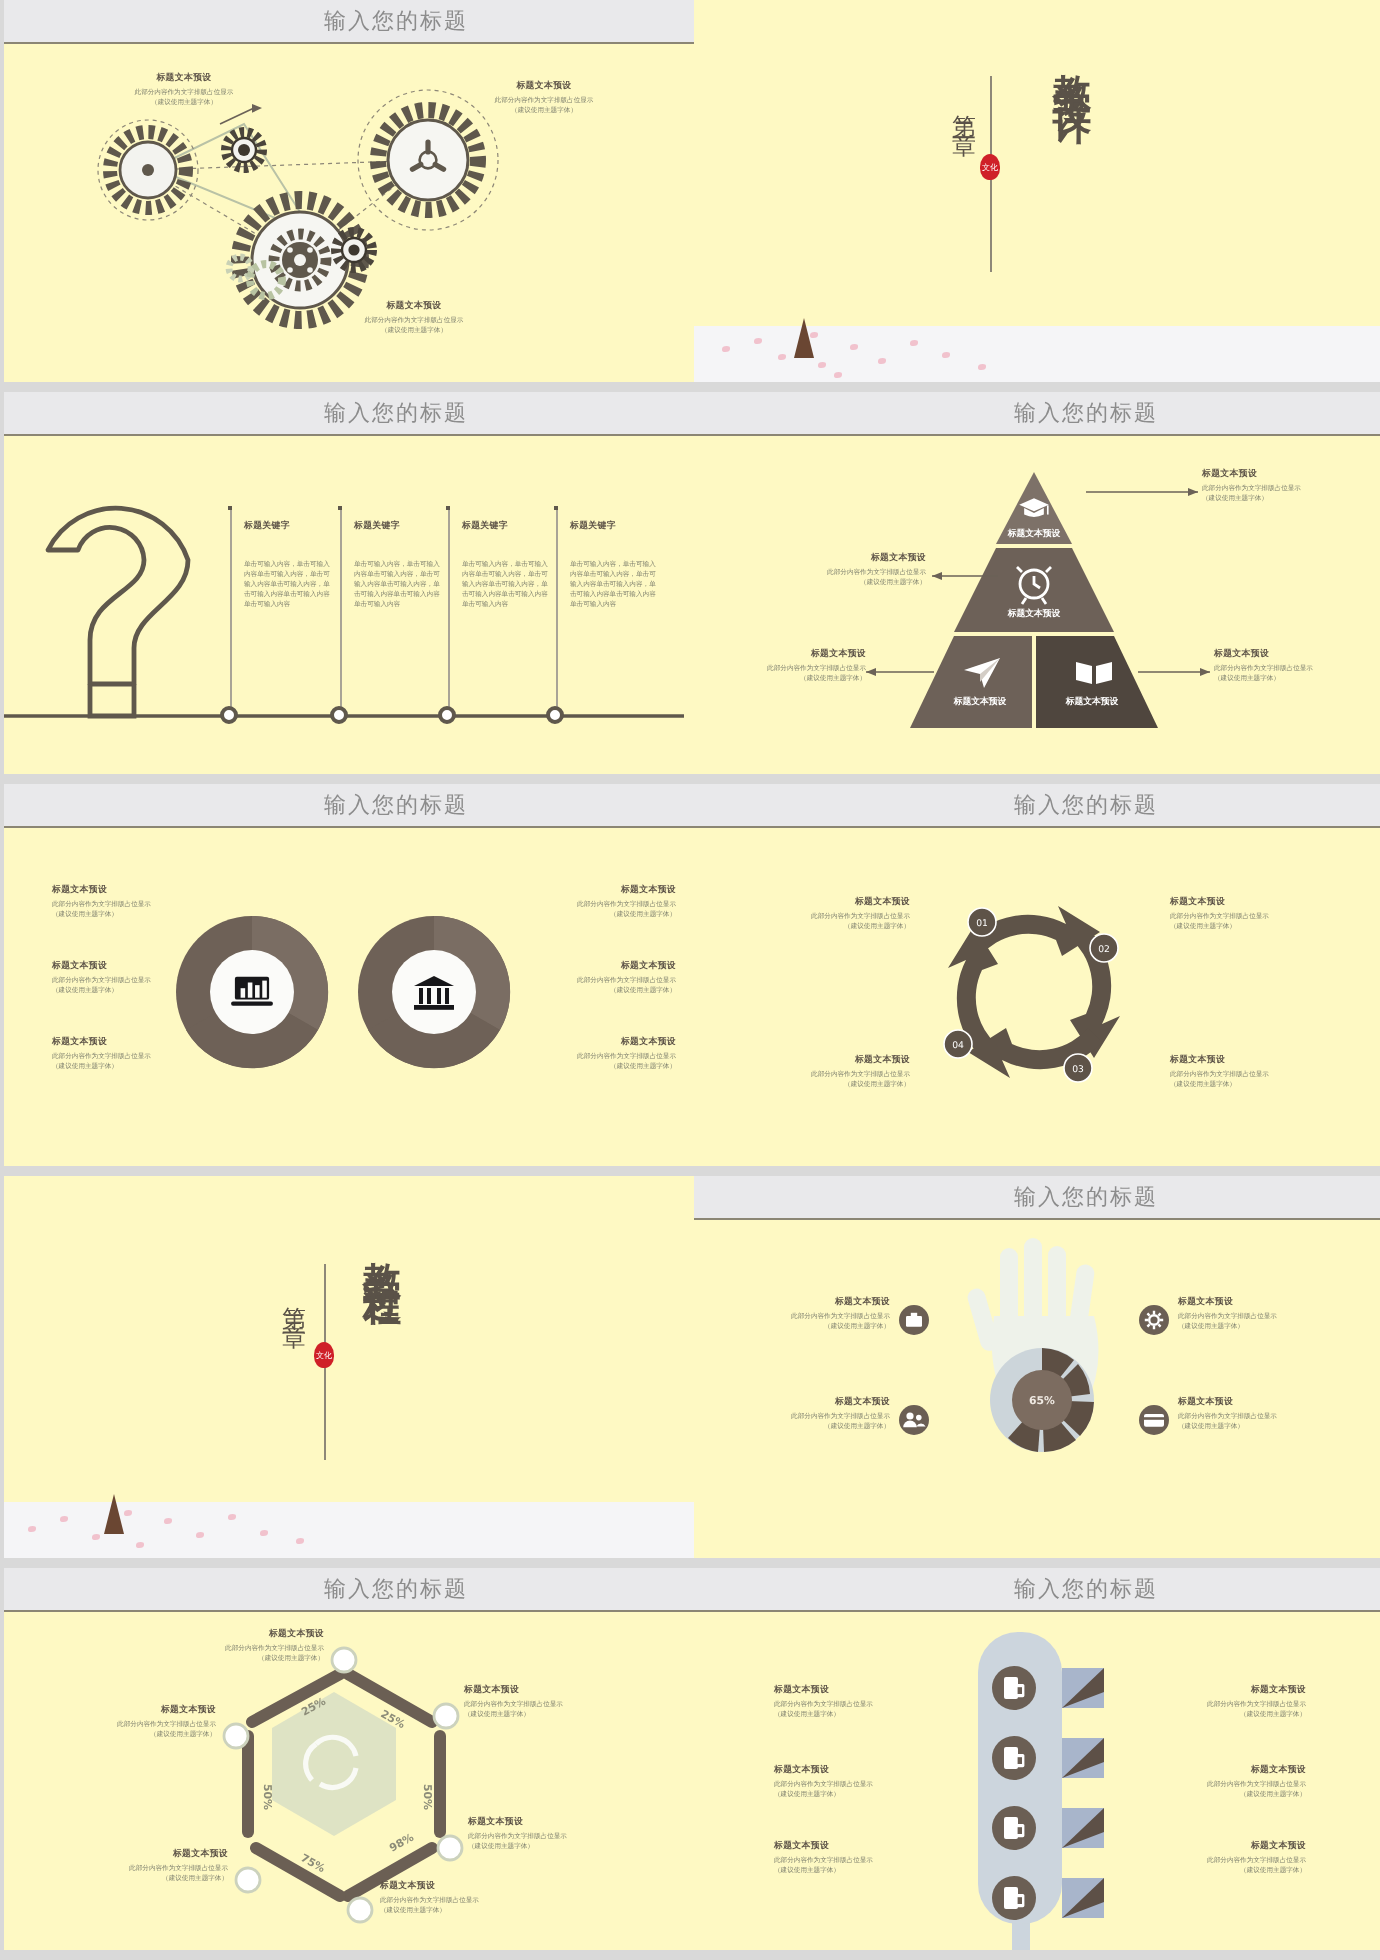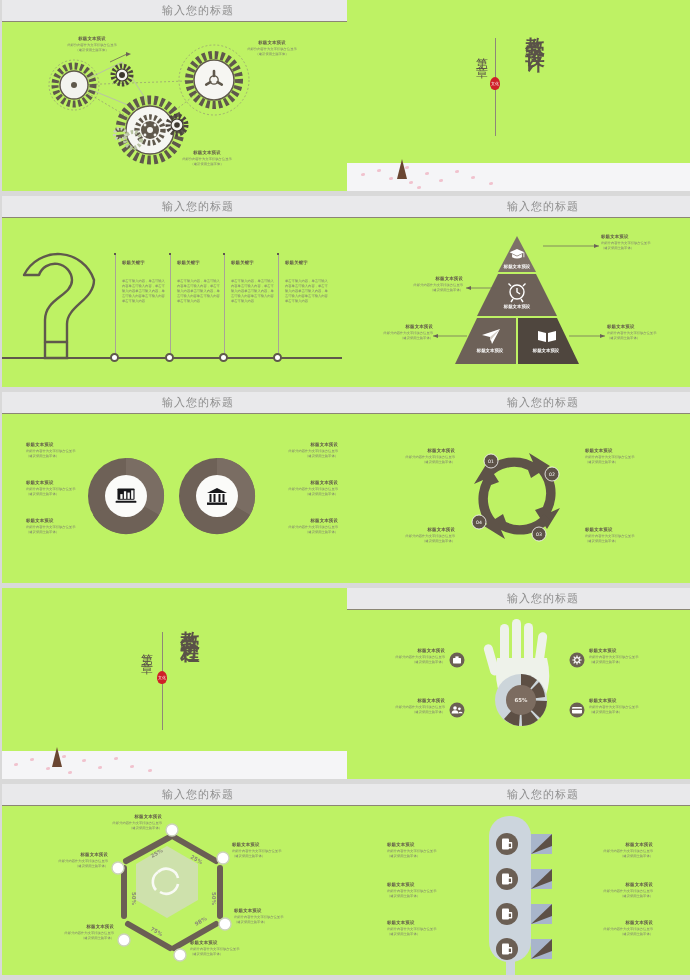--- a/index.html
+++ b/index.html
@@ -13,21 +13,21 @@
     display: grid;
     grid-template-columns: 340px 340px;
     grid-template-rows: repeat(5, 191px);
     gap: 5px 5px;
     width: 690px; height: 980px;
     padding: 0px 2px;
   }
   .slide {
     position: relative;
     width: 392px; height: 191px;
-    background: #bef264;
+    background: #fef9c3;
     overflow: hidden;
   }
   
   .hdr {
     position:absolute; top:0; left:0; width:100%; height:22px;
     background:#e9e9eb;
     border-bottom:1px solid #8b8674;
     display:flex; align-items:center; justify-content:center;
   }
   .hdr .t { font-size:11px; color:#8c8c8c; letter-spacing:1px; }

